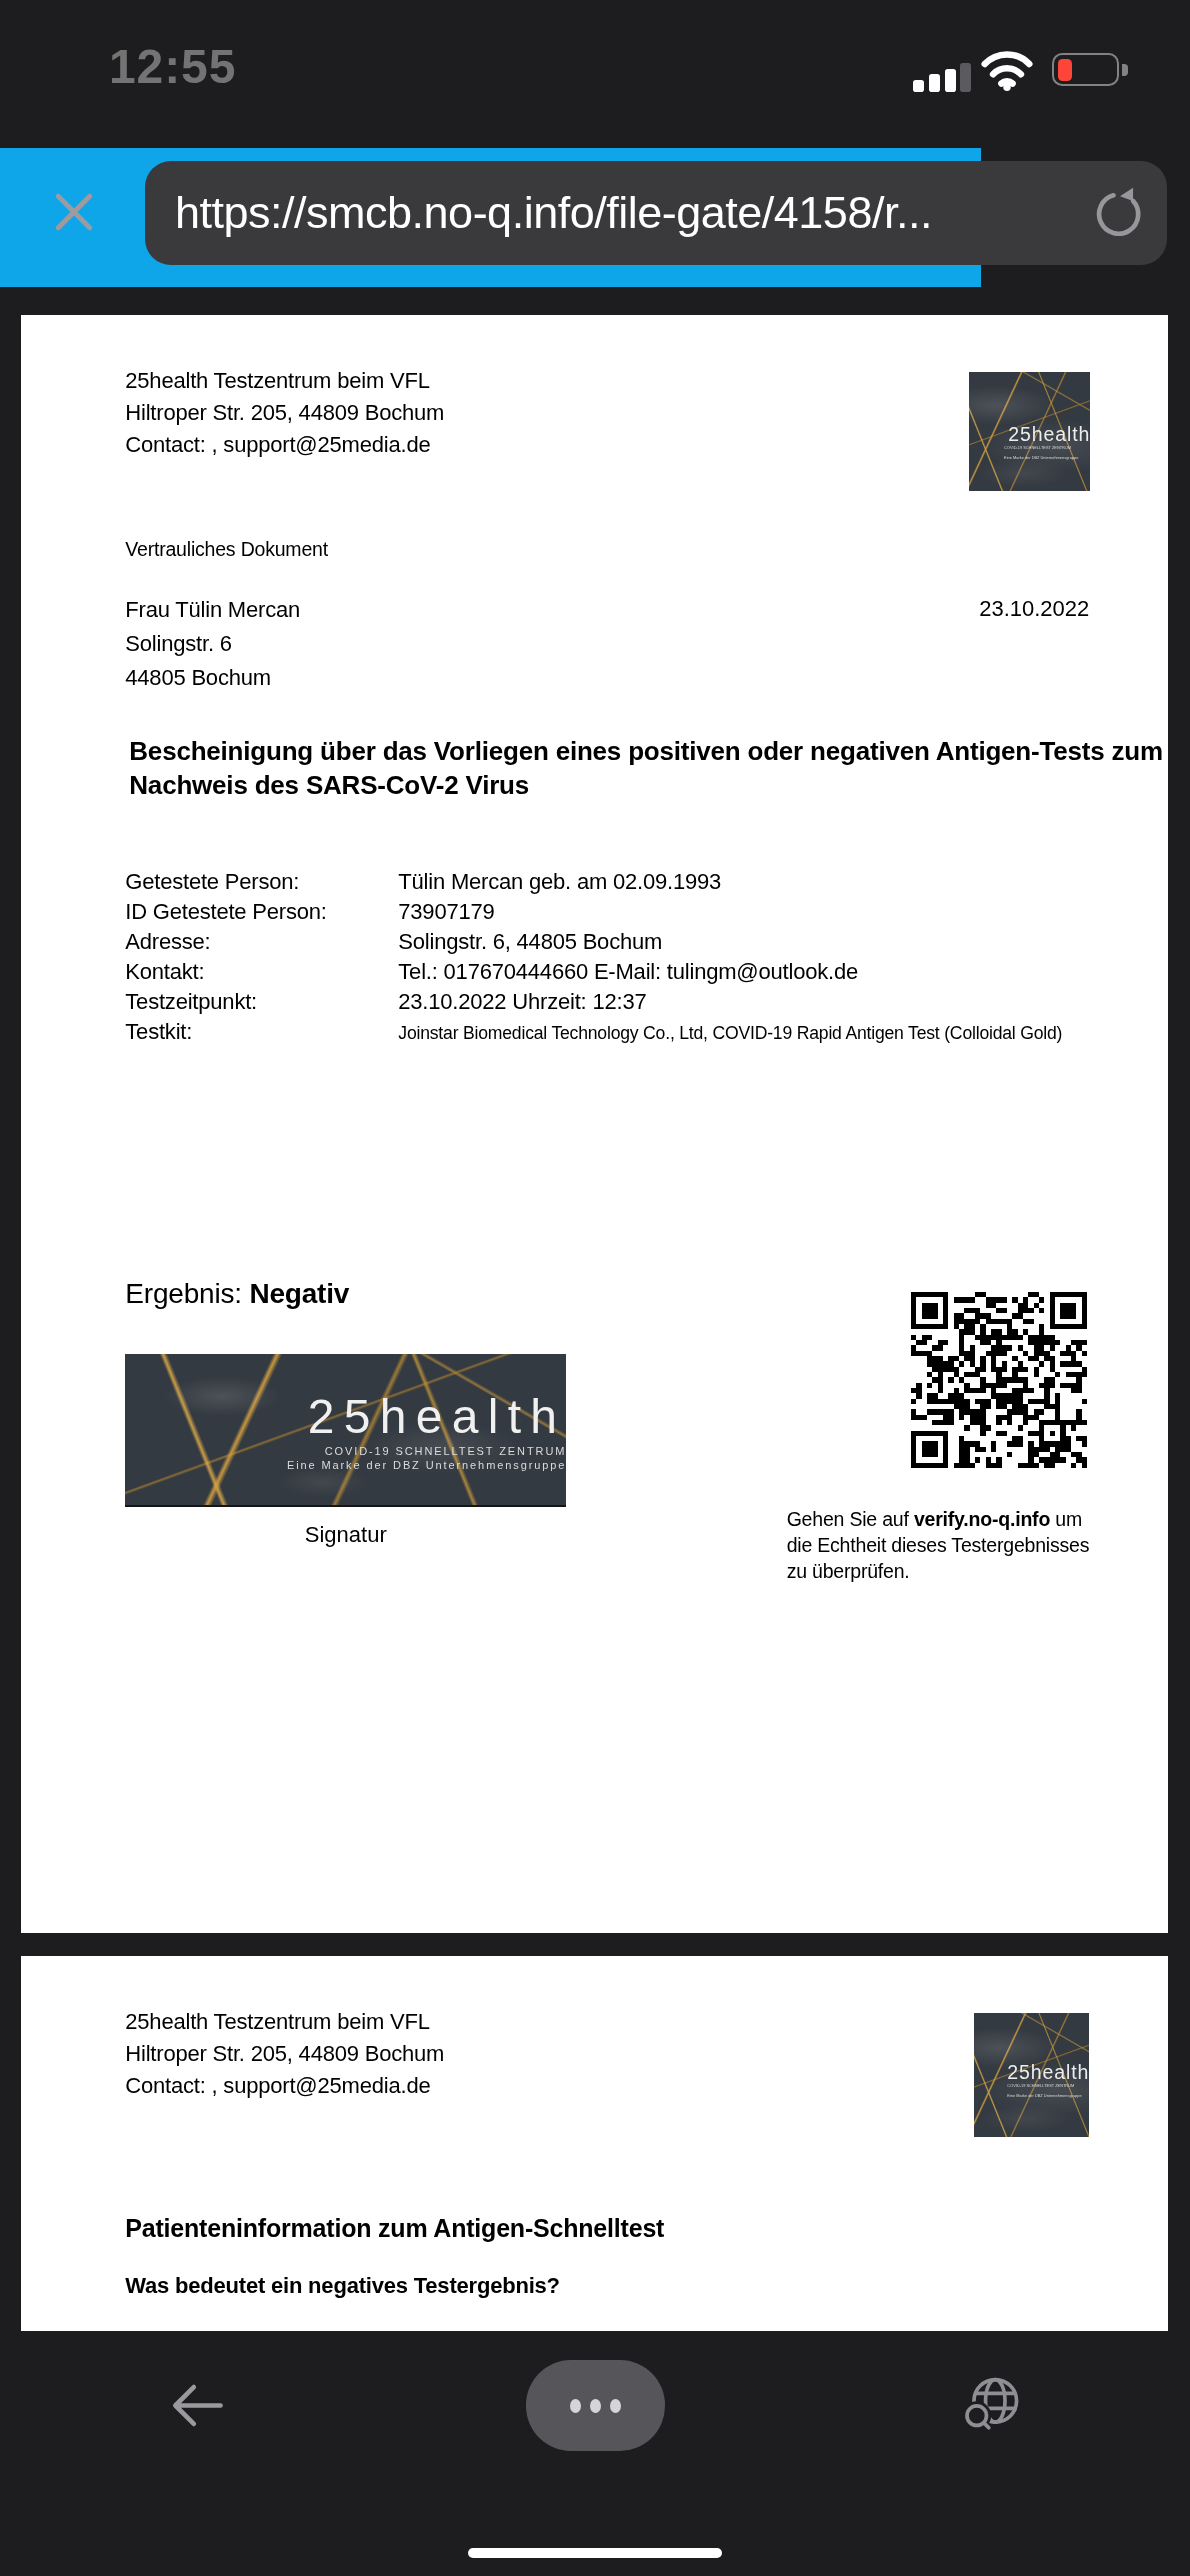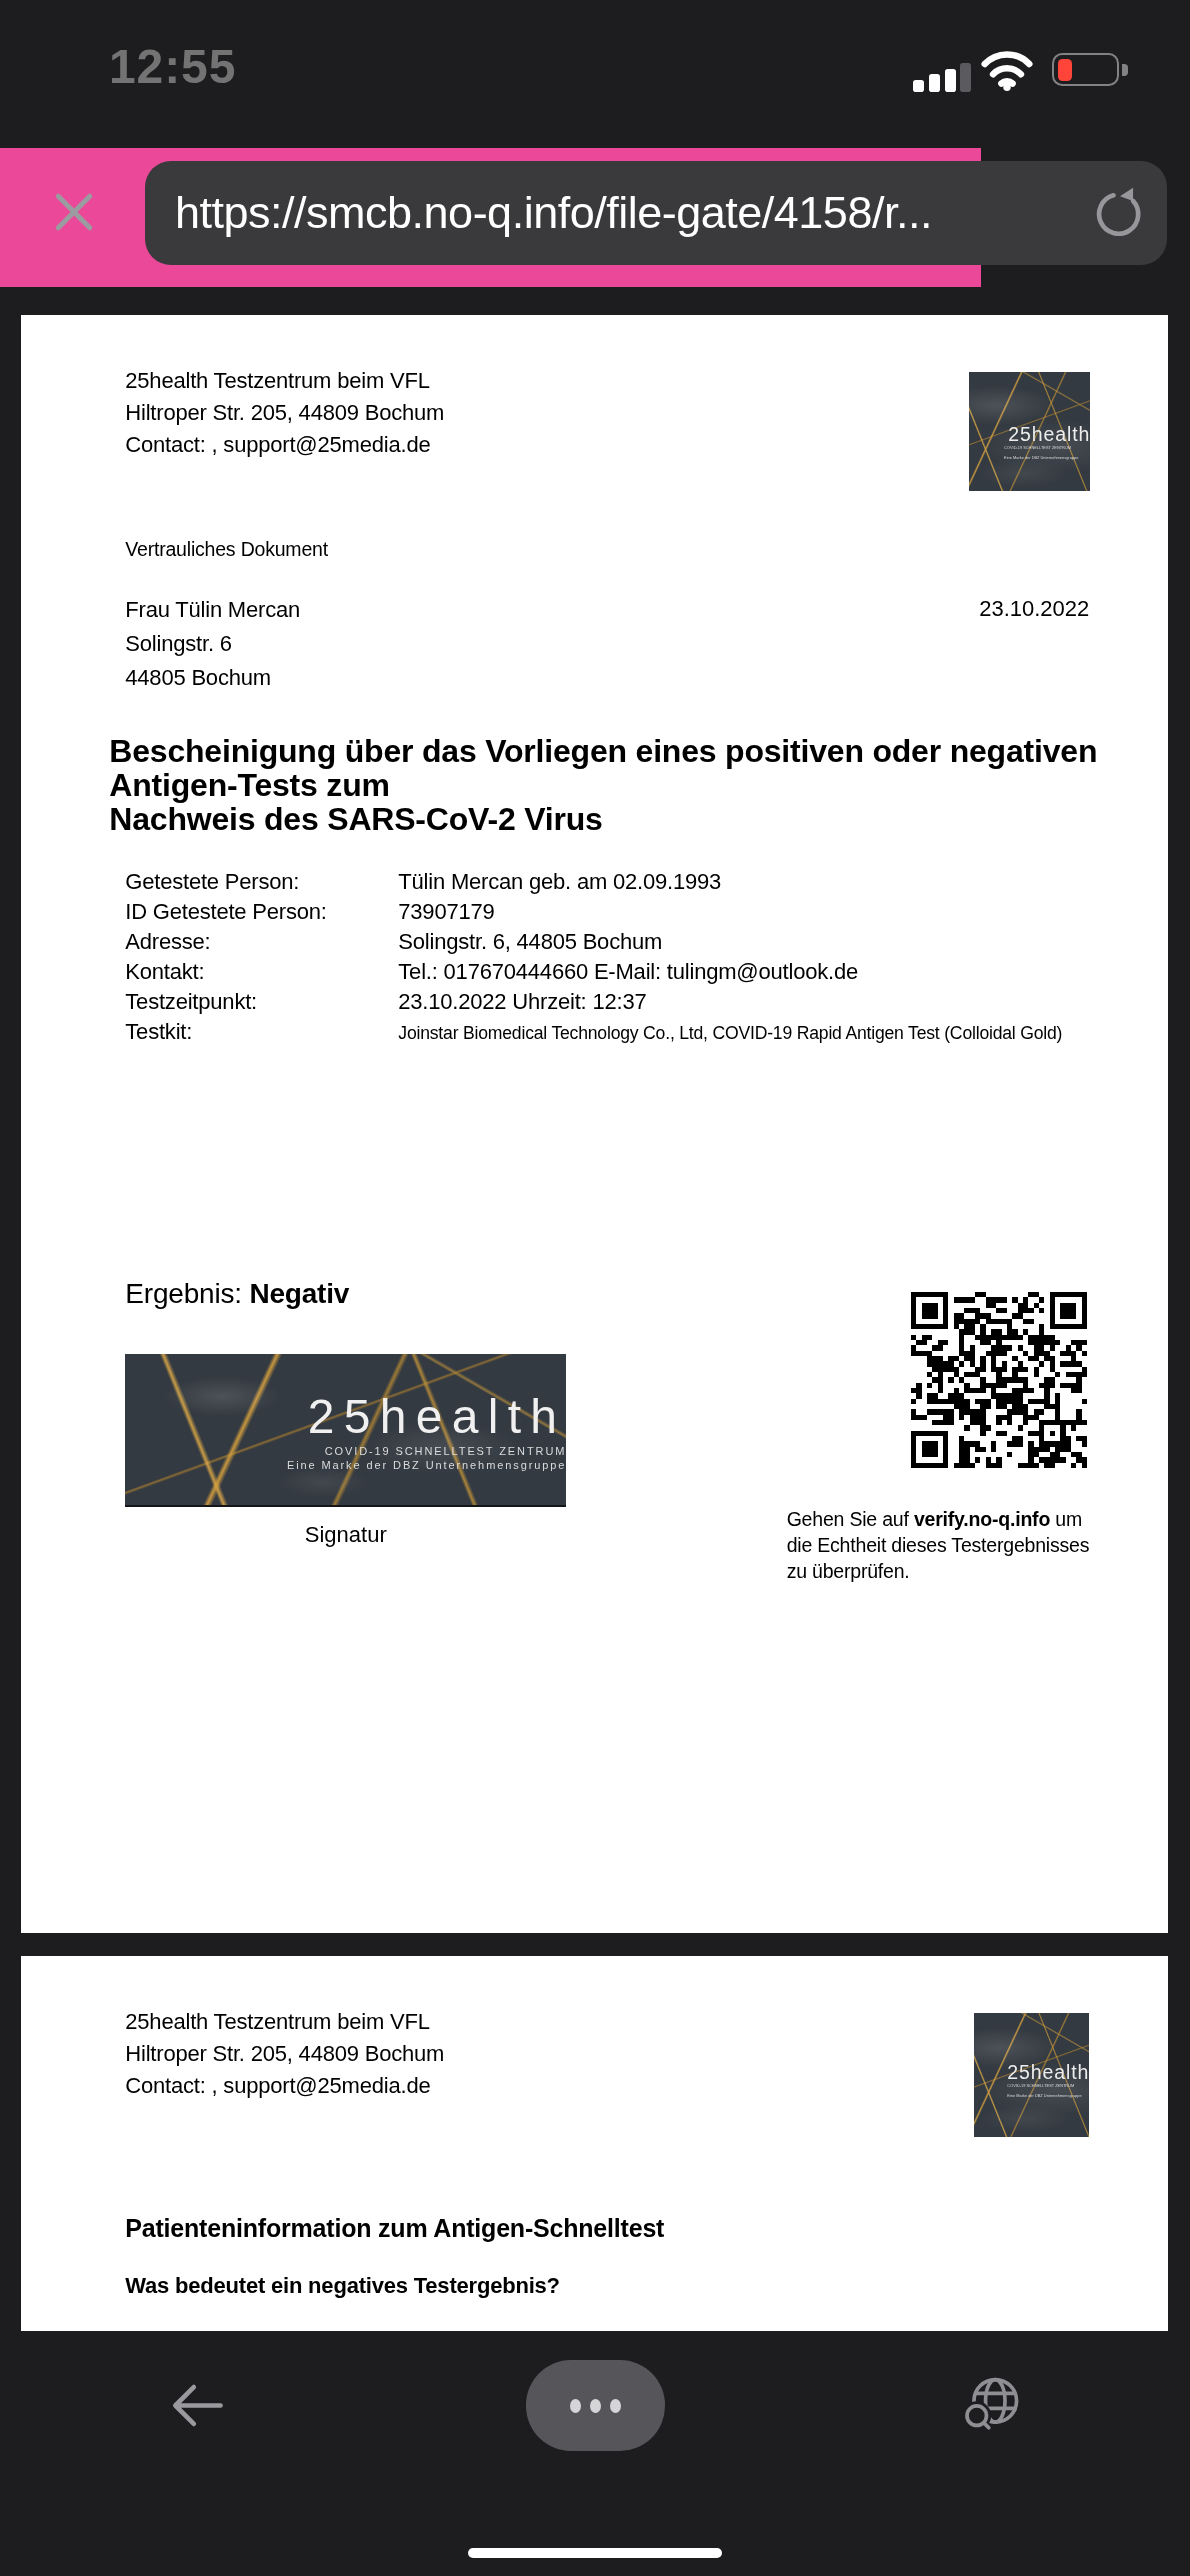--- a/index.html
+++ b/index.html
@@ -16,21 +16,21 @@
   .signal i:nth-child(1){left:0;height:12px;}
   .signal i:nth-child(2){left:16px;height:17.6px;}
   .signal i:nth-child(3){left:32px;height:23px;}
   .signal i:nth-child(4){left:47px;height:29px;background:#5b5b5f;}
   .wifi{position:absolute;left:981px;top:50px;}
   .battery{position:absolute;left:1052px;top:53px;width:78px;height:34px;}
   .battery .body{position:absolute;left:0;top:0;width:67px;height:33px;border:2.8px solid rgba(255,255,255,0.45);border-radius:10.2px;box-sizing:border-box;}
   .battery .level{position:absolute;left:5.6px;top:5.6px;width:14px;height:22px;border-radius:4.6px;background:#ff453a;}
   .battery .nub{position:absolute;left:70px;top:11px;width:5.6px;height:12px;border-radius:0 3.7px 3.7px 0;background:rgba(255,255,255,0.45);}
   
-  .urlrow{position:absolute;left:0;top:148px;width:981px;height:139px;background:#ec4899;}
+  .urlrow{position:absolute;left:0;top:148px;width:981px;height:139px;background:#0ea5e9;}
   .close-x{position:absolute;left:49px;top:39px;width:50px;height:50px;cursor:pointer;}
   .urlpill{position:absolute;left:145px;top:13px;width:1022px;height:104px;background:#3a3a3c;border-radius:26px;}
   .urltext{position:absolute;left:30px;top:0;height:104px;line-height:104px;font-size:45px;color:#ffffff;letter-spacing:-0.5px;white-space:nowrap;}
   .reload{position:absolute;right:20.4px;top:25px;width:54px;height:54px;cursor:pointer;}
   
   .page{position:absolute;left:21.3px;width:1147px;background:#ffffff;color:#000;}
   .page1{top:315px;height:1618px;}
   .page2{top:1956px;height:376px;}
   .doc-header{position:absolute;left:104px;top:50px;font-size:22px;line-height:32px;letter-spacing:-0.2px;}
   .marble{
@@ -45,21 +45,21 @@
       linear-gradient(30deg, transparent 79%, rgba(206,156,60,0.6) 79.6%, transparent 80.4%);
     overflow:hidden;color:#ececec;text-align:right;
   }
   .logo1{position:absolute;left:948px;top:57px;width:121px;height:119px;}
   .logo2{position:absolute;left:953px;top:57px;width:115px;height:124px;}
   .logo-brand{margin-top:42%;font-size:19.5px;letter-spacing:0.9px;color:#ededed;}
   .logo-sub{font-size:9.3px;transform:scale(0.42);transform-origin:50% 0;white-space:nowrap;color:#d9d9d9;}
   .conf{position:absolute;left:104px;top:223px;font-size:19.5px;letter-spacing:-0.2px;}
   .recipient{position:absolute;left:104px;top:278px;font-size:22px;line-height:34px;letter-spacing:-0.2px;}
   .docdate{position:absolute;right:79px;top:281px;font-size:22px;}
-  .doctitle{position:absolute;left:88px;top:419px;font-size:32px;font-weight:700;line-height:34px;letter-spacing:-0.2px;}
+  .doctitle{position:absolute;left:108px;top:419px;font-size:26px;font-weight:700;line-height:34px;letter-spacing:-0.2px;}
   .fields{position:absolute;left:104px;top:512px;font-size:22px;letter-spacing:-0.2px;margin-top:40px;}
   .frow{display:flex;height:30px;line-height:30px;align-items:baseline;}
   .flbl{width:273px;flex:0 0 273px;}
   .fval{white-space:nowrap;}
   .fval.small{font-size:17.6px;}
   .result{position:absolute;left:104px;top:963px;font-size:28px;letter-spacing:-0.2px;}
   .sigimg{position:absolute;left:104px;top:1039px;width:441px;height:153px;border-bottom:2.8px solid #15161a;box-sizing:border-box;}
   .sig-brand{margin-top:35px;font-size:48px;letter-spacing:9.3px;color:#f0f0f0;}
   .sig-sub{font-size:11px;letter-spacing:1.9px;color:#dcdcdc;line-height:14px;}
   .sigcap{position:absolute;left:104px;top:1207px;width:441px;text-align:center;font-size:22px;}

